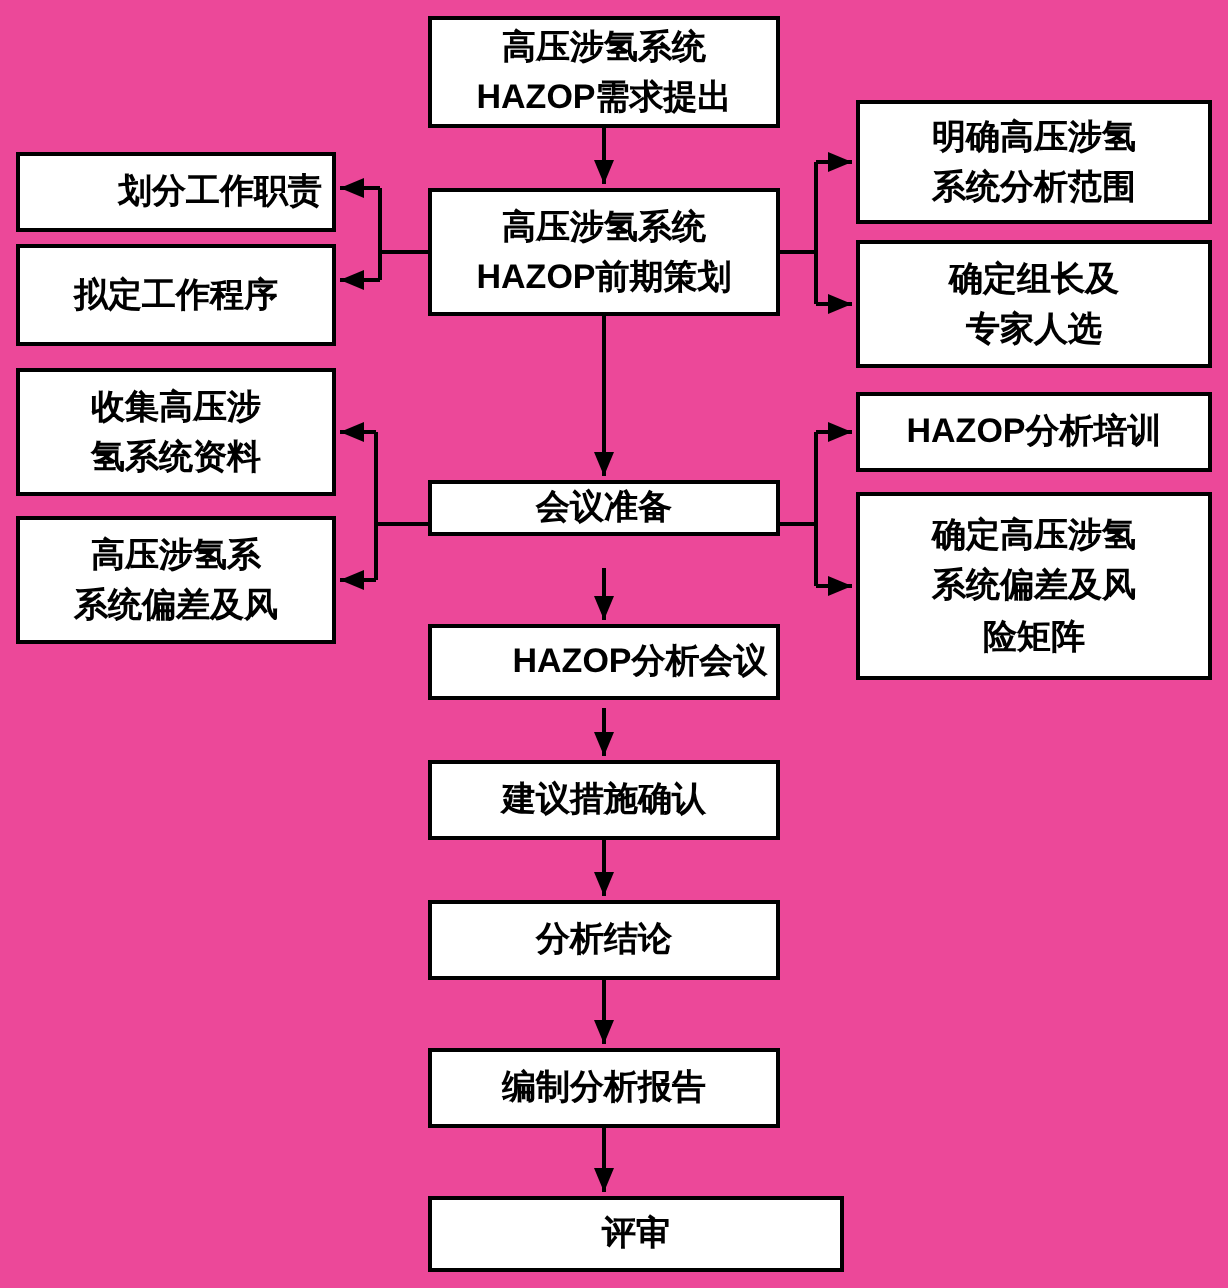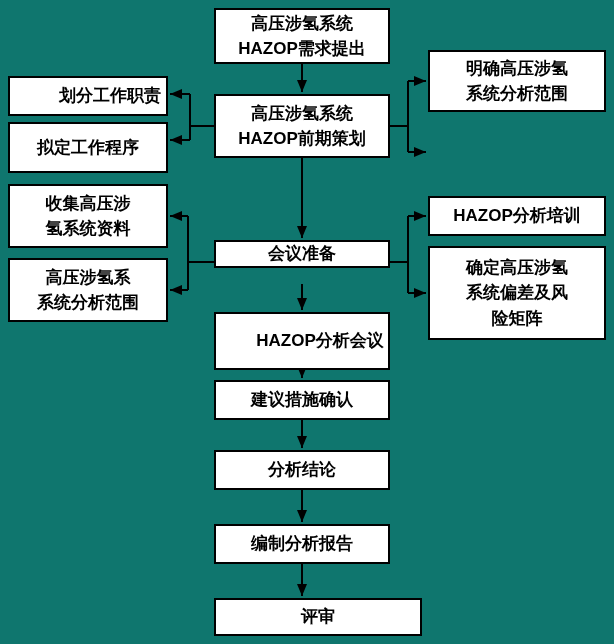--- a/index.html
+++ b/index.html
@@ -5,21 +5,21 @@
   html, body {
     margin: 0;
     padding: 0;
     background: #ffffff;
     font-family: "Liberation Sans", "DejaVu Sans", sans-serif;
   }
   .canvas {
     position: relative;
     width: 614px;
     height: 644px;
-    background: #0f766e;
+    background: #ec4899;
     overflow: hidden;
   }
   .node {
     position: absolute;
     box-sizing: border-box;
     border: 2px solid #000000;
     background: #ffffff;
     color: #000000;
     display: flex;
     align-items: center;
@@ -28,21 +28,21 @@
     font-weight: bold;
     font-size: 17px;
     line-height: 1.5;
     white-space: pre-line;
     padding: 2px 4px;
   }
   
   #n1  { left: 214px; top:   8px; width: 176px; height: 56px; }
   #n2  { left: 214px; top:  94px; width: 176px; height: 64px; }
   #n9  { left: 214px; top: 240px; width: 176px; height: 28px; }
-  #n12 { left: 214px; top: 312px; width: 176px; height: 58px; padding-left: 40px; }
+  #n12 { left: 214px; top: 312px; width: 176px; height: 38px; padding-left: 40px; }
   #n13 { left: 214px; top: 380px; width: 176px; height: 40px; }
   #n14 { left: 214px; top: 450px; width: 176px; height: 40px; }
   #n15 { left: 214px; top: 524px; width: 176px; height: 40px; }
   #n16 { left: 214px; top: 598px; width: 208px; height: 38px; }
   
   #l1  { left: 8px;  top:  76px; width: 160px; height: 40px; padding-left: 48px; }
   #l2  { left: 8px;  top: 122px; width: 160px; height: 51px; }
   #l3  { left: 8px;  top: 184px; width: 160px; height: 64px; }
   #l4  { left: 8px;  top: 258px; width: 160px; height: 64px; }
   
@@ -136,22 +136,24 @@
   <div class="node" id="n13">建议措施确认</div>
   <div class="node" id="n14">分析结论</div>
   <div class="node" id="n15">编制分析报告</div>
   <div class="node" id="n16">评审</div>
 
   <div class="node" id="l1">划分工作职责</div>
   <div class="node" id="l2">拟定工作程序</div>
   <div class="node" id="l3">收集高压涉
 氢系统资料</div>
   <div class="node" id="l4">高压涉氢系
-系统分析范围</div>
+系统偏差及风</div>
 
   <div class="node" id="r1">明确高压涉氢
 系统分析范围</div>
+  <div class="node" id="r2">确定组长及
+专家人选</div>
   <div class="node" id="r4">确定高压涉氢
 系统偏差及风
 险矩阵</div>
   <div class="node" id="r3">HAZOP分析培训</div>
 
 </div>
 
 </body></html>

